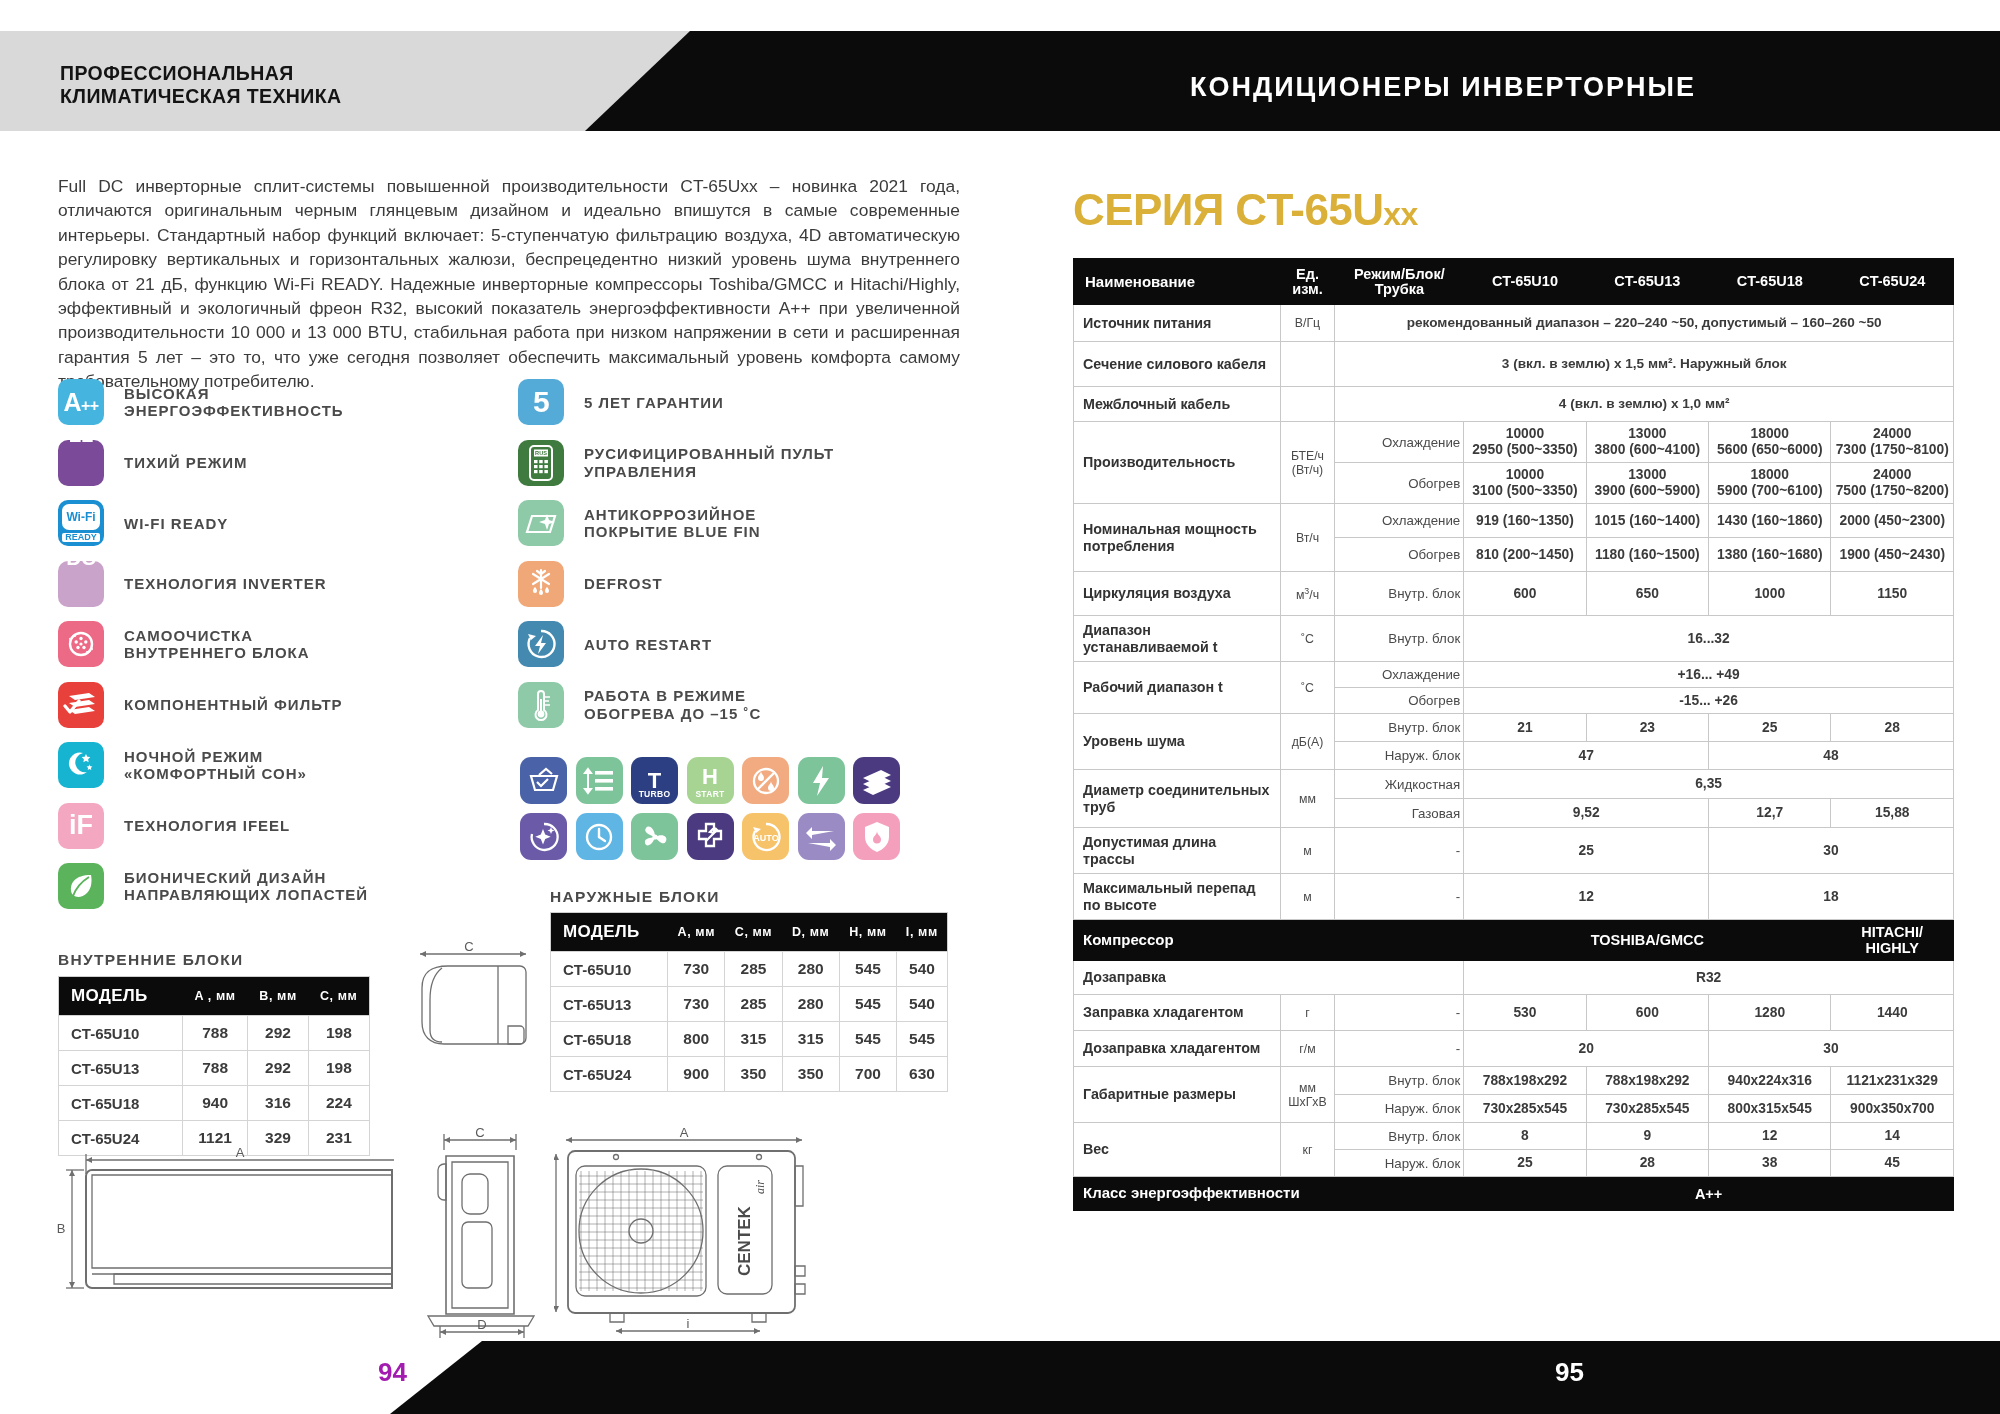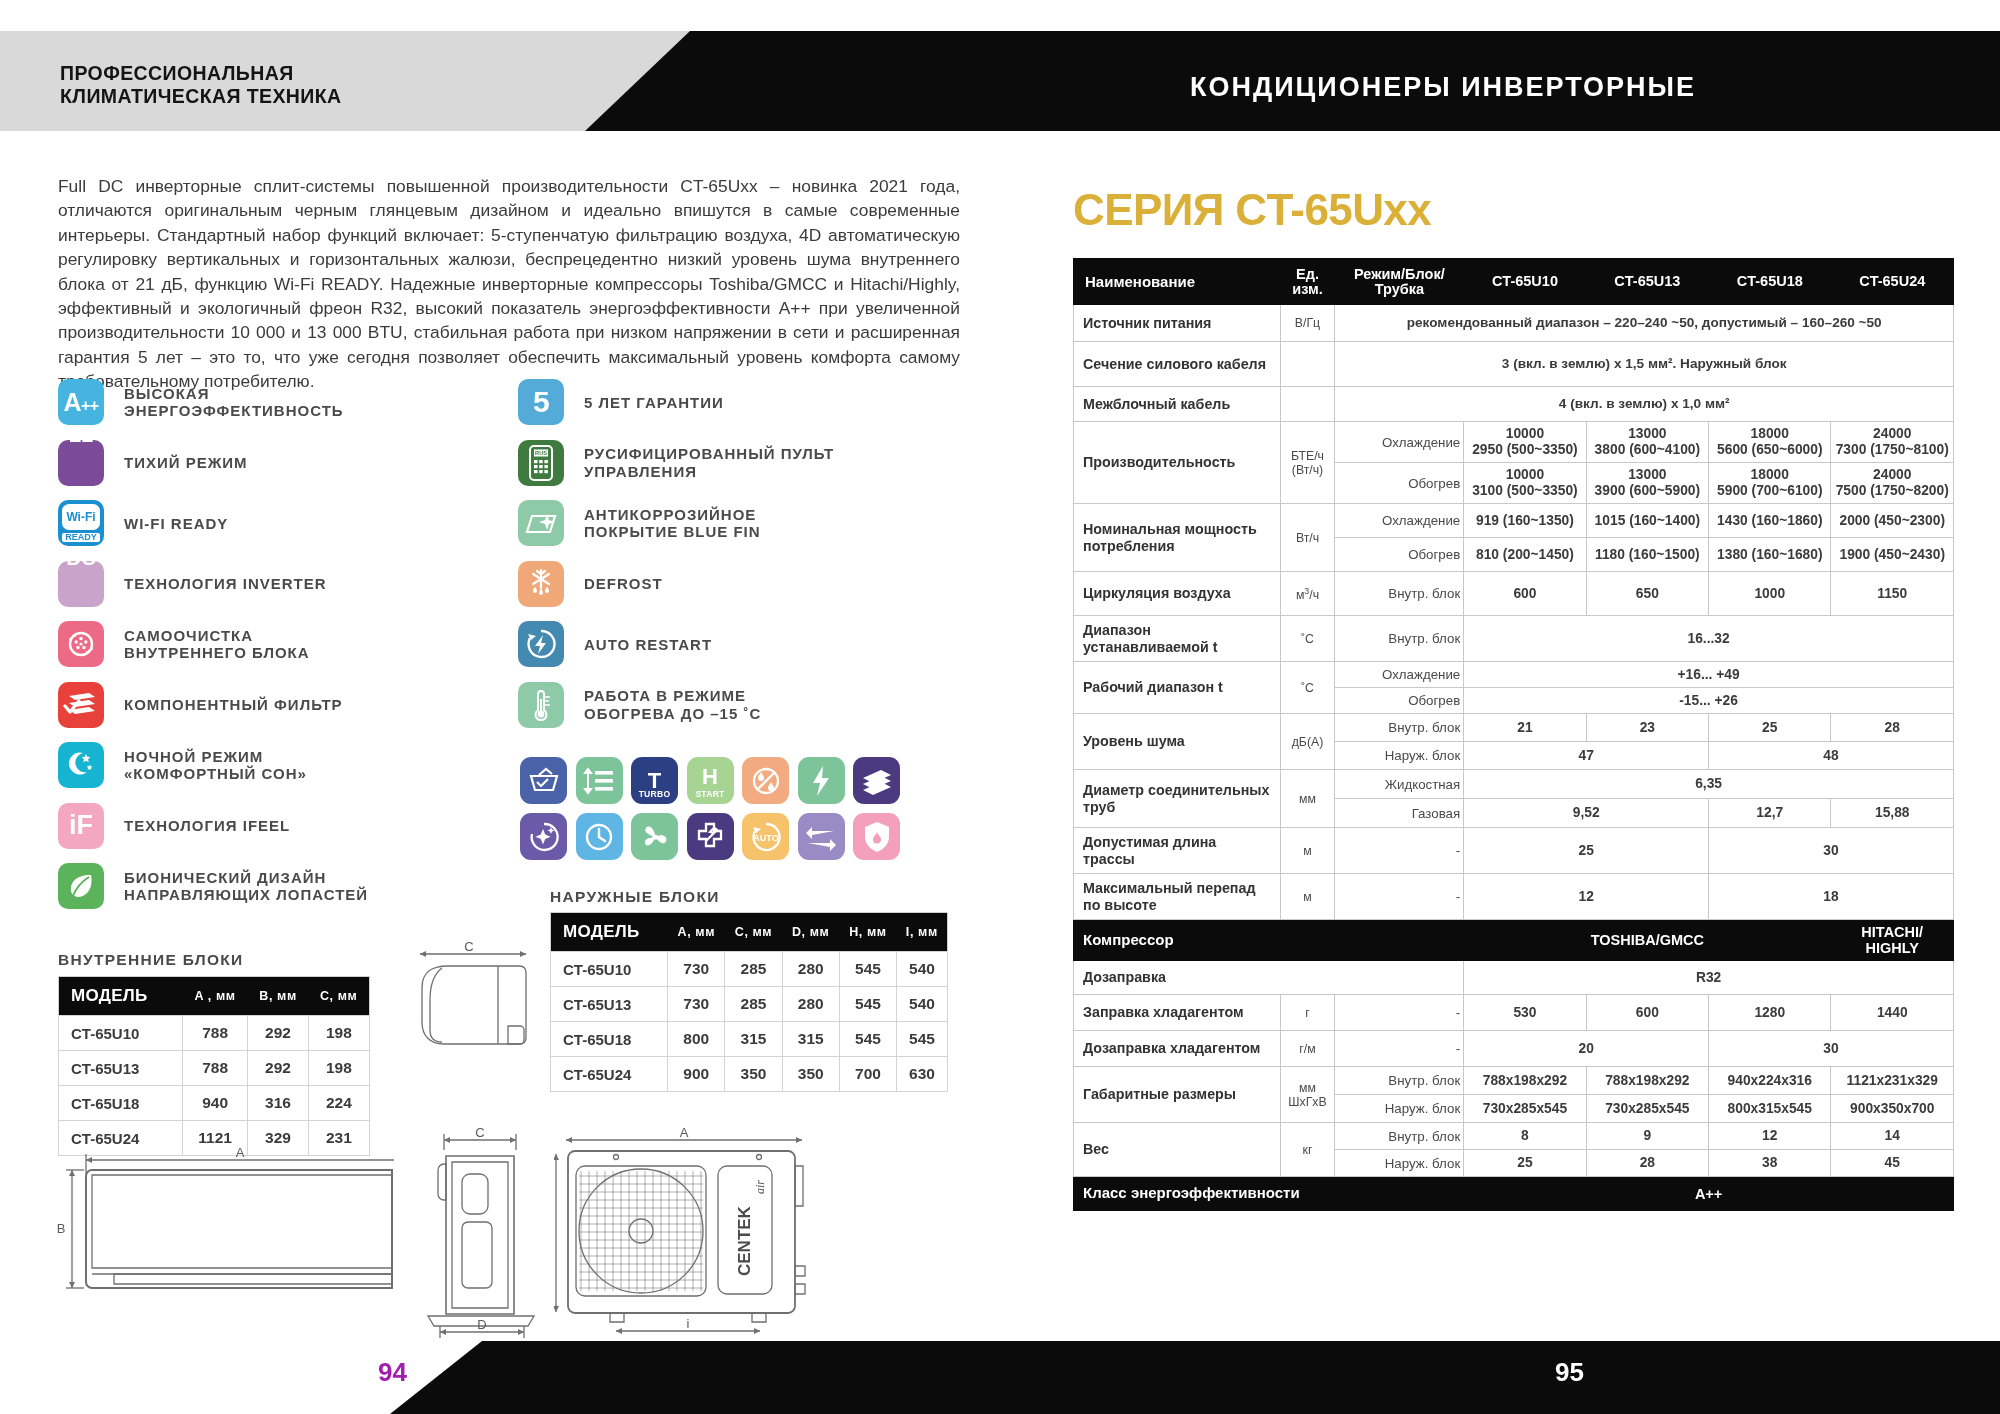--- a/index.html
+++ b/index.html
@@ -87,21 +87,21 @@
     font-size:15.5px;font-weight:bold;color:#3b3b3b;text-align:center;
     padding:8px 4px;border:1px solid #d4d4d4;
   }
   .dimtable td.first{text-align:left;padding-left:12px;font-size:15px;}
 
   
   .series-title{
     position:absolute;left:1073px;top:185px;
     font-size:44px;font-weight:bold;color:#dbb038;letter-spacing:-0.6px;
   }
-  .series-title .xx{font-size:44px;}
+  .series-title .xx{font-size:32px;}
 
   .spec{
     position:absolute;left:1073px;top:258px;width:881px;
     border-collapse:collapse;table-layout:fixed;
   }
   .spec td,.spec th{border:1px solid #c8c8c8;padding:0;}
   .spec th{
     background:#0b0b0b;color:#fff;font-weight:bold;font-size:14.5px;
     height:45px;vertical-align:middle;line-height:15px;border-color:#0b0b0b;
   }

